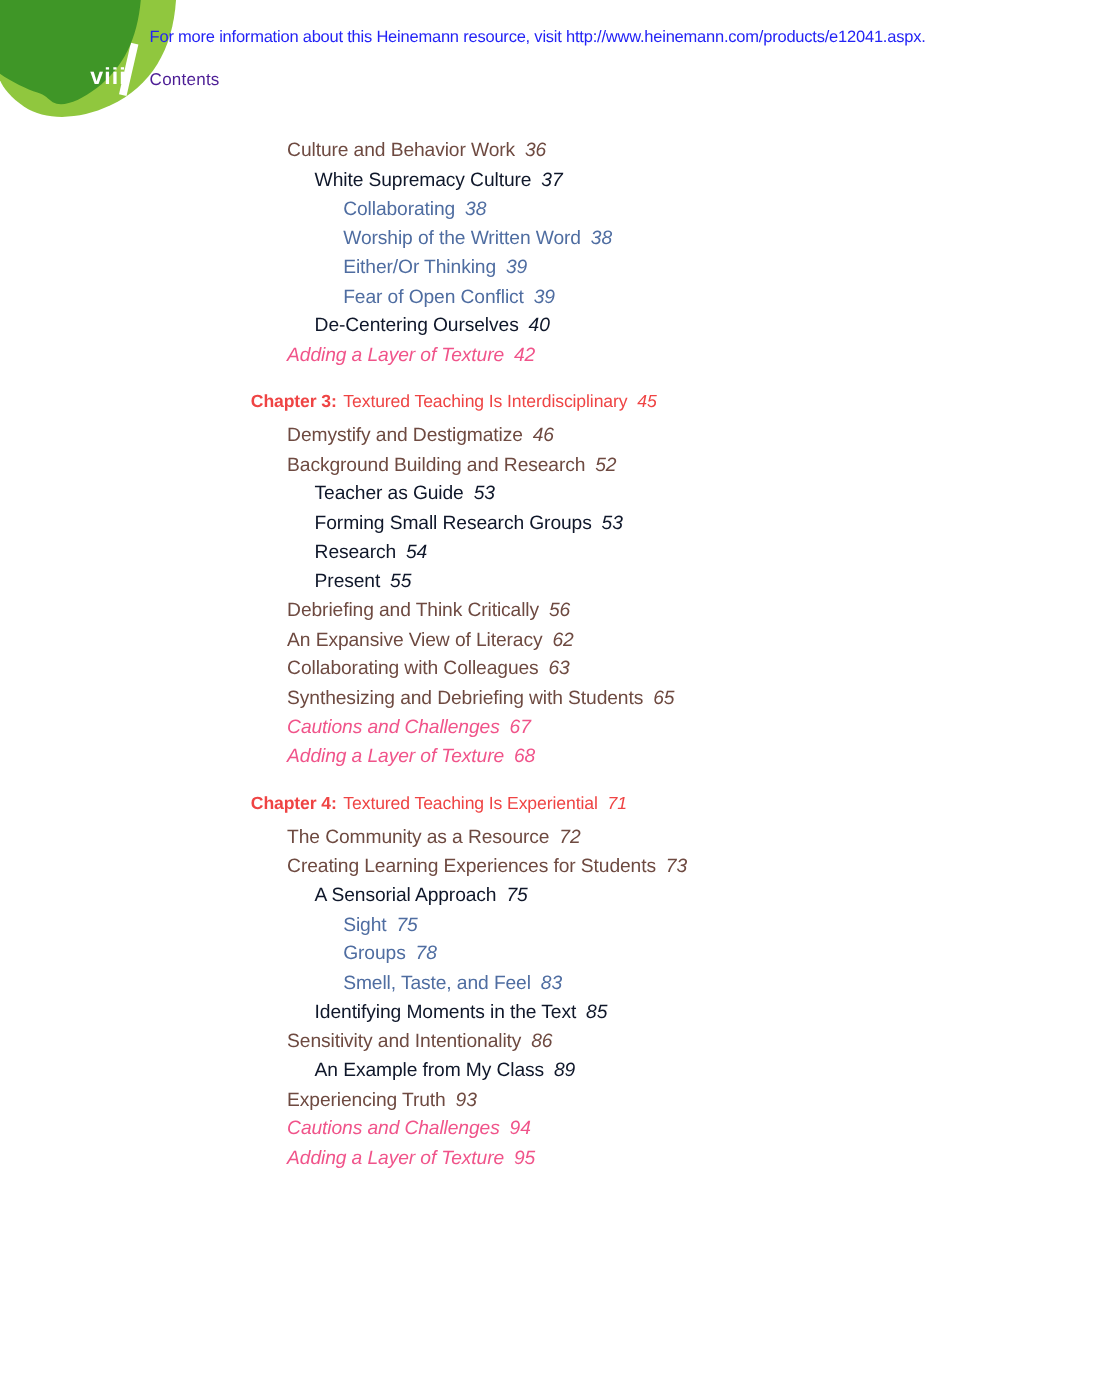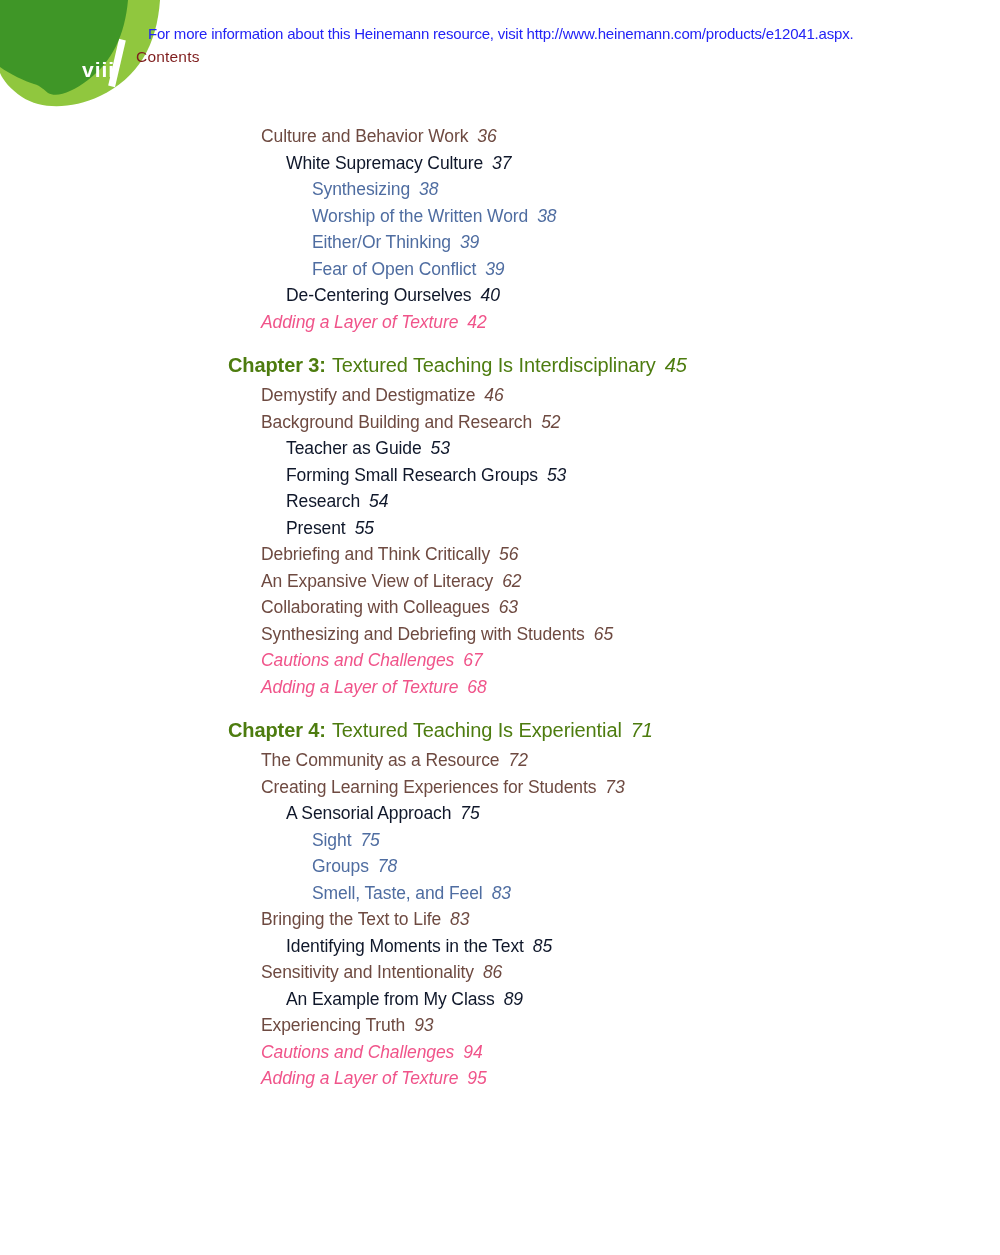--- a/index.html
+++ b/index.html
@@ -9,42 +9,42 @@
     background:#ffffff;
     overflow:hidden;
     font-family:"Liberation Sans", sans-serif;
   }
   .blob{position:absolute;left:0;top:0;}
   .folio{
     position:absolute;left:82px;top:58px;
     color:#ffffff;font-size:21px;font-weight:700;letter-spacing:1px;
   }
   .header-link{
-    position:absolute;left:148px;top:25px;
+    position:absolute;left:136px;top:25px;
     color:#2323f5;font-size:15px;letter-spacing:-0.2px;
     text-decoration:none;white-space:nowrap;cursor:pointer;
   }
   .running-head{
-    position:absolute;left:136px;top:48px;
-    color:#7f1d1d;font-size:15.5px;letter-spacing:0.2px;
+    position:absolute;left:136px;top:64px;
+    color:#4c1d95;font-size:15.5px;letter-spacing:0.2px;
   }
   .toc{
     position:absolute;left:228px;top:123px;
     white-space:nowrap;
   }
   .row{font-size:17.5px;line-height:26.5px;letter-spacing:-0.1px;}
   .l1{padding-left:33px;}
   .l2{padding-left:58px;}
   .l3{padding-left:84px;}
   .c-brown{color:#6e4a41;}
   .c-orange{color:#0f172a;}
   .c-blue{color:#4f6da1;}
   .c-pink{color:#f0548a;font-style:italic;}
   .chapter{
-    color:#4d7c0f;font-size:20px;line-height:29px;
+    color:#ef4444;font-size:16px;line-height:29px;
     padding-top:16px;padding-bottom:2px;
   }
   .chapter .prefix{font-weight:700;}
   .chapter .label{margin-left:6px;}
   .page-num{font-style:italic;margin-left:9px;}
 </style>
 </head>
 <body>
 
 <div class="page">
@@ -58,21 +58,21 @@
   <div class="folio">viii</div>
 
   <a class="header-link" href="#">For more information about this Heinemann resource, visit http://www.heinemann.com/products/e12041.aspx.</a>
 
   <div class="running-head">Contents</div>
 
   <div class="toc">
 
     <div class="row l1 c-brown"><span>Culture and Behavior Work</span><span class="page-num">36</span></div>
     <div class="row l2 c-orange"><span>White Supremacy Culture</span><span class="page-num">37</span></div>
-    <div class="row l3 c-blue"><span>Synthesizing</span><span class="page-num">38</span></div>
+    <div class="row l3 c-blue"><span>Collaborating</span><span class="page-num">38</span></div>
     <div class="row l3 c-blue"><span>Worship of the Written Word</span><span class="page-num">38</span></div>
     <div class="row l3 c-blue"><span>Either/Or Thinking</span><span class="page-num">39</span></div>
     <div class="row l3 c-blue"><span>Fear of Open Conflict</span><span class="page-num">39</span></div>
     <div class="row l2 c-orange"><span>De-Centering Ourselves</span><span class="page-num">40</span></div>
     <div class="row l1 c-pink"><span>Adding a Layer of Texture</span><span class="page-num">42</span></div>
 
     <div class="row chapter"><span class="prefix">Chapter 3:</span><span class="label">Textured Teaching Is Interdisciplinary</span><span class="page-num">45</span></div>
     <div class="row l1 c-brown"><span>Demystify and Destigmatize</span><span class="page-num">46</span></div>
     <div class="row l1 c-brown"><span>Background Building and Research</span><span class="page-num">52</span></div>
     <div class="row l2 c-orange"><span>Teacher as Guide</span><span class="page-num">53</span></div>
@@ -86,21 +86,20 @@
     <div class="row l1 c-pink"><span>Cautions and Challenges</span><span class="page-num">67</span></div>
     <div class="row l1 c-pink"><span>Adding a Layer of Texture</span><span class="page-num">68</span></div>
 
     <div class="row chapter"><span class="prefix">Chapter 4:</span><span class="label">Textured Teaching Is Experiential</span><span class="page-num">71</span></div>
     <div class="row l1 c-brown"><span>The Community as a Resource</span><span class="page-num">72</span></div>
     <div class="row l1 c-brown"><span>Creating Learning Experiences for Students</span><span class="page-num">73</span></div>
     <div class="row l2 c-orange"><span>A Sensorial Approach</span><span class="page-num">75</span></div>
     <div class="row l3 c-blue"><span>Sight</span><span class="page-num">75</span></div>
     <div class="row l3 c-blue"><span>Groups</span><span class="page-num">78</span></div>
     <div class="row l3 c-blue"><span>Smell, Taste, and Feel</span><span class="page-num">83</span></div>
-    <div class="row l1 c-brown"><span>Bringing the Text to Life</span><span class="page-num">83</span></div>
     <div class="row l2 c-orange"><span>Identifying Moments in the Text</span><span class="page-num">85</span></div>
     <div class="row l1 c-brown"><span>Sensitivity and Intentionality</span><span class="page-num">86</span></div>
     <div class="row l2 c-orange"><span>An Example from My Class</span><span class="page-num">89</span></div>
     <div class="row l1 c-brown"><span>Experiencing Truth</span><span class="page-num">93</span></div>
     <div class="row l1 c-pink"><span>Cautions and Challenges</span><span class="page-num">94</span></div>
     <div class="row l1 c-pink"><span>Adding a Layer of Texture</span><span class="page-num">95</span></div>
 
   </div>
 </div>
 

